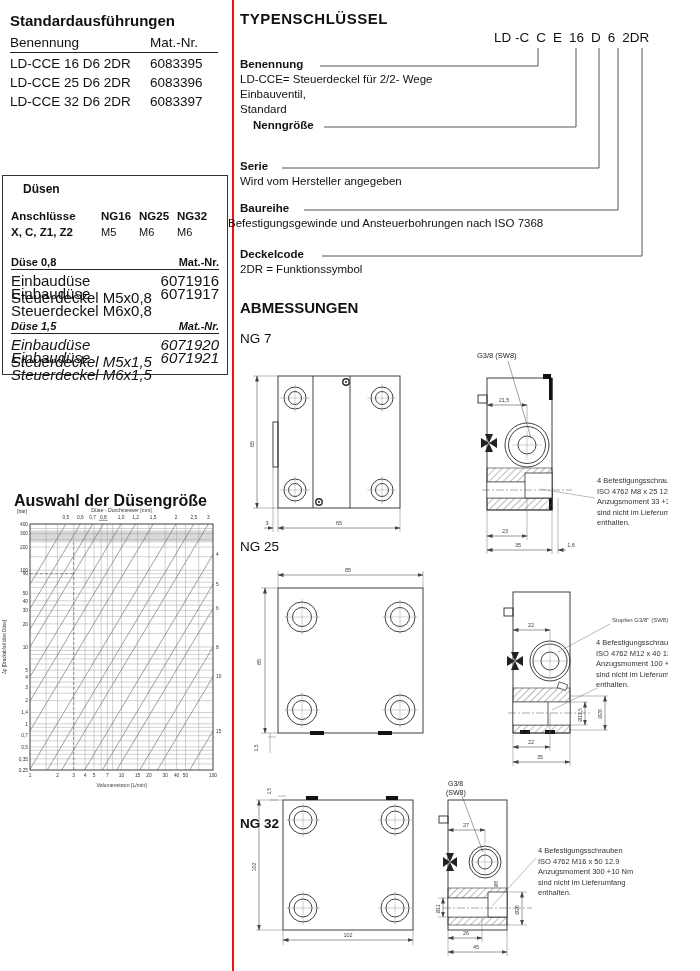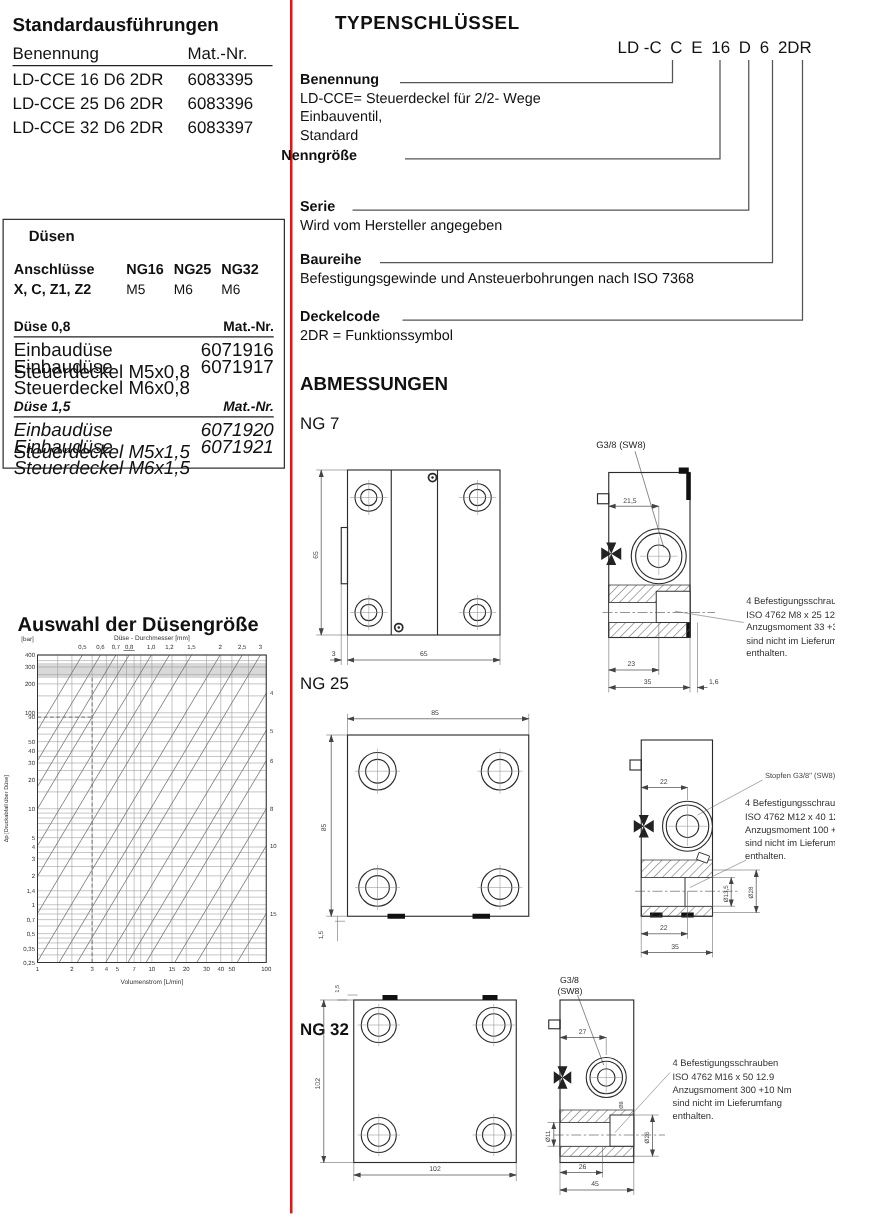--- a/index.html
+++ b/index.html
@@ -230,21 +230,21 @@
       <text x="28" y="257.5" font-size="4.8" text-anchor="end" fill="#333">0,35</text>
       <text x="28" y="268.7" font-size="4.8" text-anchor="end" fill="#333">0,25</text>
       <text x="17" y="10" font-size="5" fill="#333">[bar]</text>
       <text x="121.5" y="9" font-size="5.2" text-anchor="middle" fill="#333">Düse - Durchmesser [mm]</text>
       <text x="121.5" y="284" font-size="5.2" text-anchor="middle" fill="#333">Volumenstrom [L/min]</text>
       <text x="6" y="144" font-size="4.5" text-anchor="middle" fill="#333" transform="rotate(-90 6 144)">Δp [Druckabfall über Düse]</text>
     </svg>
 
   <div id="divider" class="abs" style="left:232px;top:0;width:2px;height:971px;"></div>
 
-  <div class="abs h1" style="left:240px;top:10px;letter-spacing:0.5px;margin-left:28px;">TYPENSCHLÜSSEL</div>
+  <div class="abs h1" style="left:240px;top:10px;letter-spacing:0.5px;">TYPENSCHLÜSSEL</div>
 
   <div id="ts-code" class="abs" style="left:494px;top:30px;">
     <span>LD -C</span>
     <span>C</span>
     <span>E</span>
     <span>16</span>
     <span>D</span>
     <span>6</span>
     <span>2DR</span>
   </div>
@@ -253,25 +253,25 @@
     <polyline points="88,66 306,66 306,48" fill="none" stroke="#555" stroke-width="1"></polyline>
     <polyline points="92,127 344,127 344,48" fill="none" stroke="#555" stroke-width="1"></polyline>
     <polyline points="50,168 367,168 367,48" fill="none" stroke="#555" stroke-width="1"></polyline>
     <polyline points="72,210 386,210 386,48" fill="none" stroke="#555" stroke-width="1"></polyline>
     <polyline points="90,256 410,256 410,48" fill="none" stroke="#555" stroke-width="1"></polyline>
   </svg>
 
   <div class="abs ts-lab" style="left:240px;top:58px;">Benennung</div>
   <div class="abs ts-desc" style="left:240px;top:72px;">LD-CCE= Steuerdeckel für 2/2- Wege Einbauventil,
 Standard</div>
-  <div class="abs ts-lab" style="left:225px;top:119px;">Nenngröße</div>
+  <div class="abs ts-lab" style="left:253px;top:119px;">Nenngröße</div>
   <div class="abs ts-lab" style="left:240px;top:160px;">Serie</div>
   <div class="abs ts-desc" style="left:240px;top:174px;">Wird vom Hersteller angegeben</div>
   <div class="abs ts-lab" style="left:240px;top:202px;">Baureihe</div>
-  <div class="abs ts-desc" style="left:240px;top:216px;width:410px;">Befestigungsgewinde und Ansteuerbohrungen nach ISO 7368</div>
+  <div class="abs ts-desc" style="left:228px;top:216px;width:410px;">Befestigungsgewinde und Ansteuerbohrungen nach ISO 7368</div>
   <div class="abs ts-lab" style="left:240px;top:248px;">Deckelcode</div>
   <div class="abs ts-desc" style="left:240px;top:262px;">2DR = Funktionssymbol</div>
 
   <div class="abs h1" style="left:240px;top:299px;">ABMESSUNGEN</div>
 
   <div class="abs ng-lab" style="left:240px;top:331px;">NG 7</div>
   <svg class="abs" style="left:240px;top:348px;" width="460" height="212" viewBox="0 0 460 212">
     <defs>
       <pattern id="h16" width="5" height="5" patternUnits="userSpaceOnUse" patternTransform="rotate(45)">
         <line x1="0" y1="0" x2="0" y2="5" stroke="#555" stroke-width="0.8"></line>

